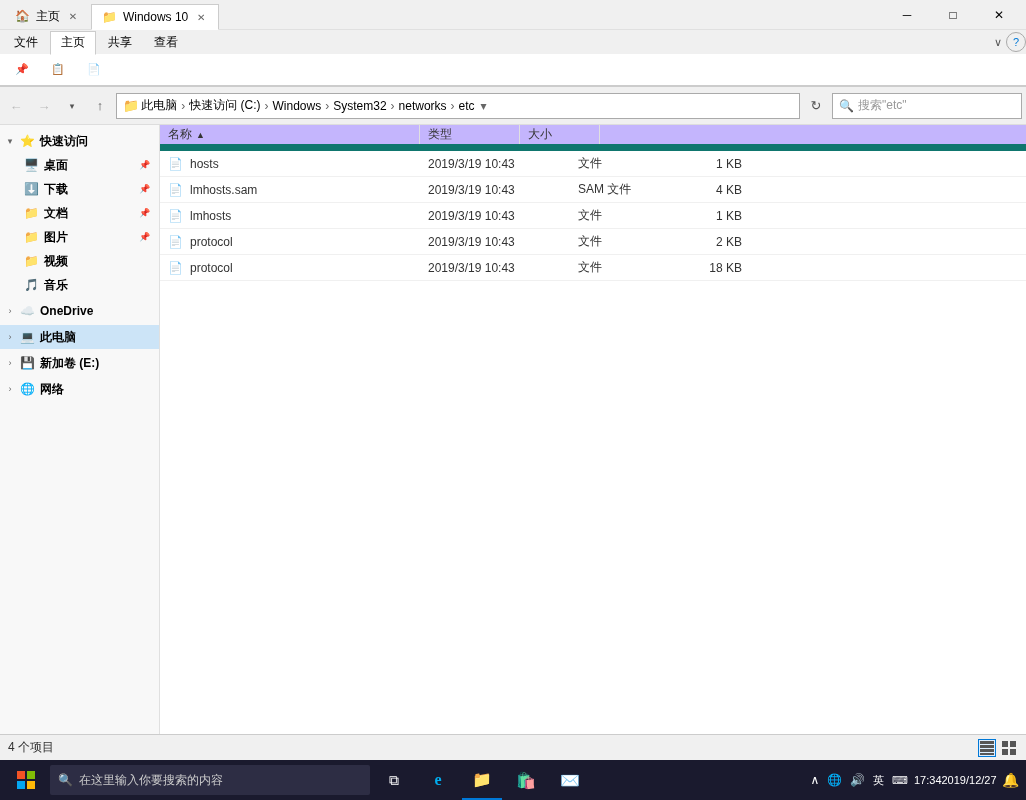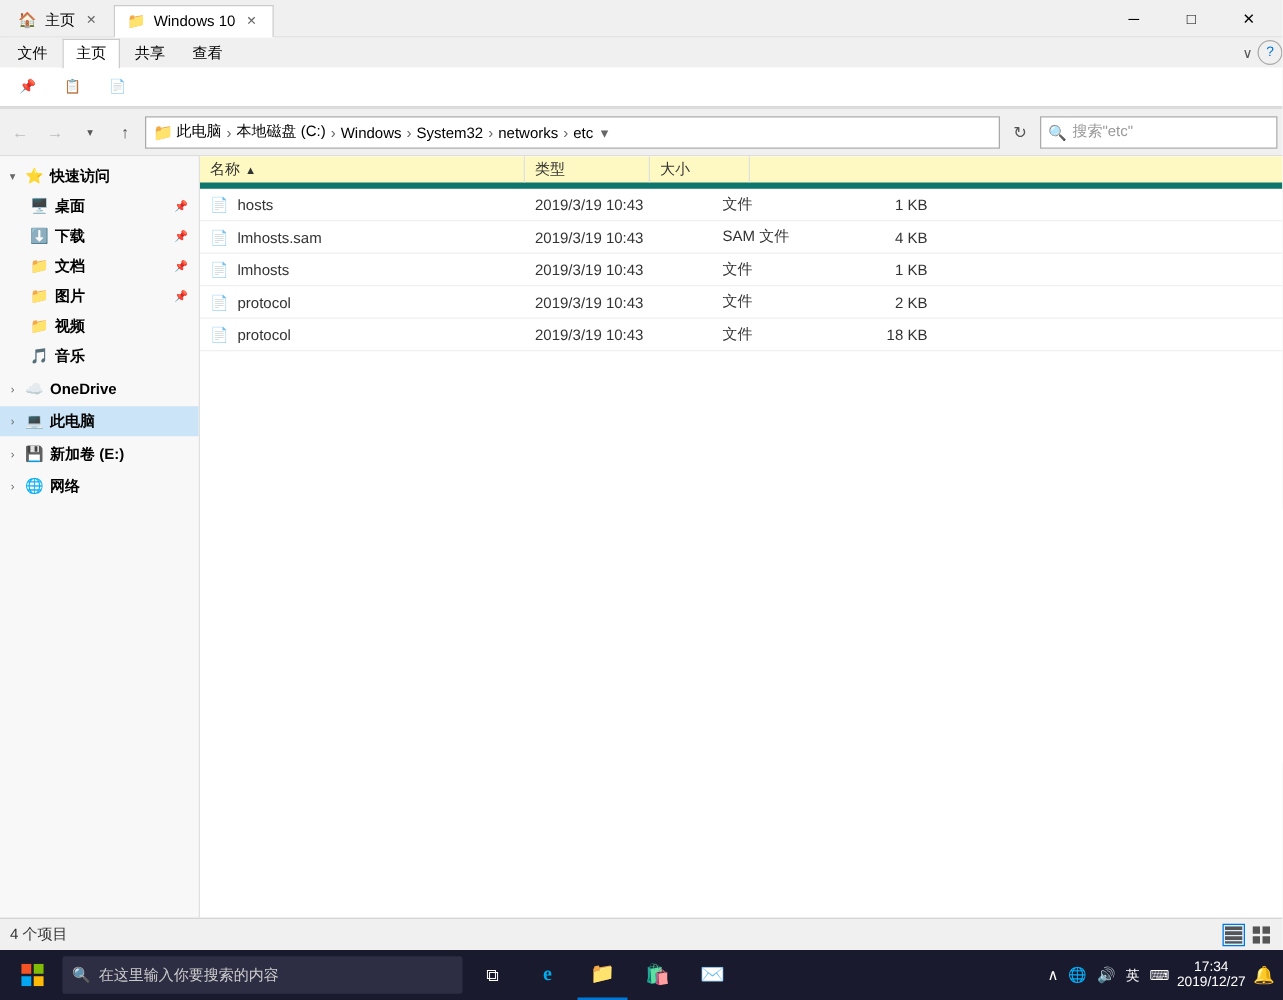--- a/index.html
+++ b/index.html
@@ -226,22 +226,22 @@
     
     .file-list {
       flex: 1;
       background: #fff;
       overflow-y: auto;
     }
     .file-list-header {
       display: flex;
       align-items: center;
       height: 26px;
-      border-bottom: 5px solid #0f766e;
-      background: #fef9c3;
+      border-bottom: 7px solid #0f766e;
+      background: #c4b5fd;
       position: sticky;
       top: 0;
       z-index: 1;
     }
     .col-header {
       display: flex;
       align-items: center;
       padding: 0 8px;
       cursor: pointer;
       height: 100%;
@@ -362,21 +362,21 @@
     .taskbar-right {
       margin-left: auto;
       display: flex;
       align-items: center;
       gap: 6px;
       color: #fff;
       font-size: 11px;
     }
     .taskbar-time {
       display: flex;
-      flex-direction: column;
+      flex-direction: row;
       align-items: center;
       font-size: 11px;
       color: #fff;
       cursor: pointer;
     }
     .taskbar-sys-icons {
       display: flex;
       align-items: center;
       gap: 8px;
       color: #fff;
@@ -439,21 +439,21 @@
 <div class="address-bar">
   <div class="nav-btn disabled">←</div>
   <div class="nav-btn disabled">→</div>
   <div class="nav-btn" style="font-size:9px;">▾</div>
   <div class="nav-btn">↑</div>
 
   <div class="address-breadcrumb">
     <span style="font-size:13px;">📁</span>
     <span>此电脑</span>
     <span class="breadcrumb-sep">›</span>
-    <span>本地磁盘 (C:)</span>
+    <span>快速访问 (C:)</span>
     <span class="breadcrumb-sep">›</span>
     <span>Windows</span>
     <span class="breadcrumb-sep">›</span>
     <span>System32</span>
     <span class="breadcrumb-sep">›</span>
     <span>networks</span>
     <span class="breadcrumb-sep">›</span>
     <span>etc</span>
     <span class="breadcrumb-sep" style="margin-left:4px;">▾</span>
   </div>

